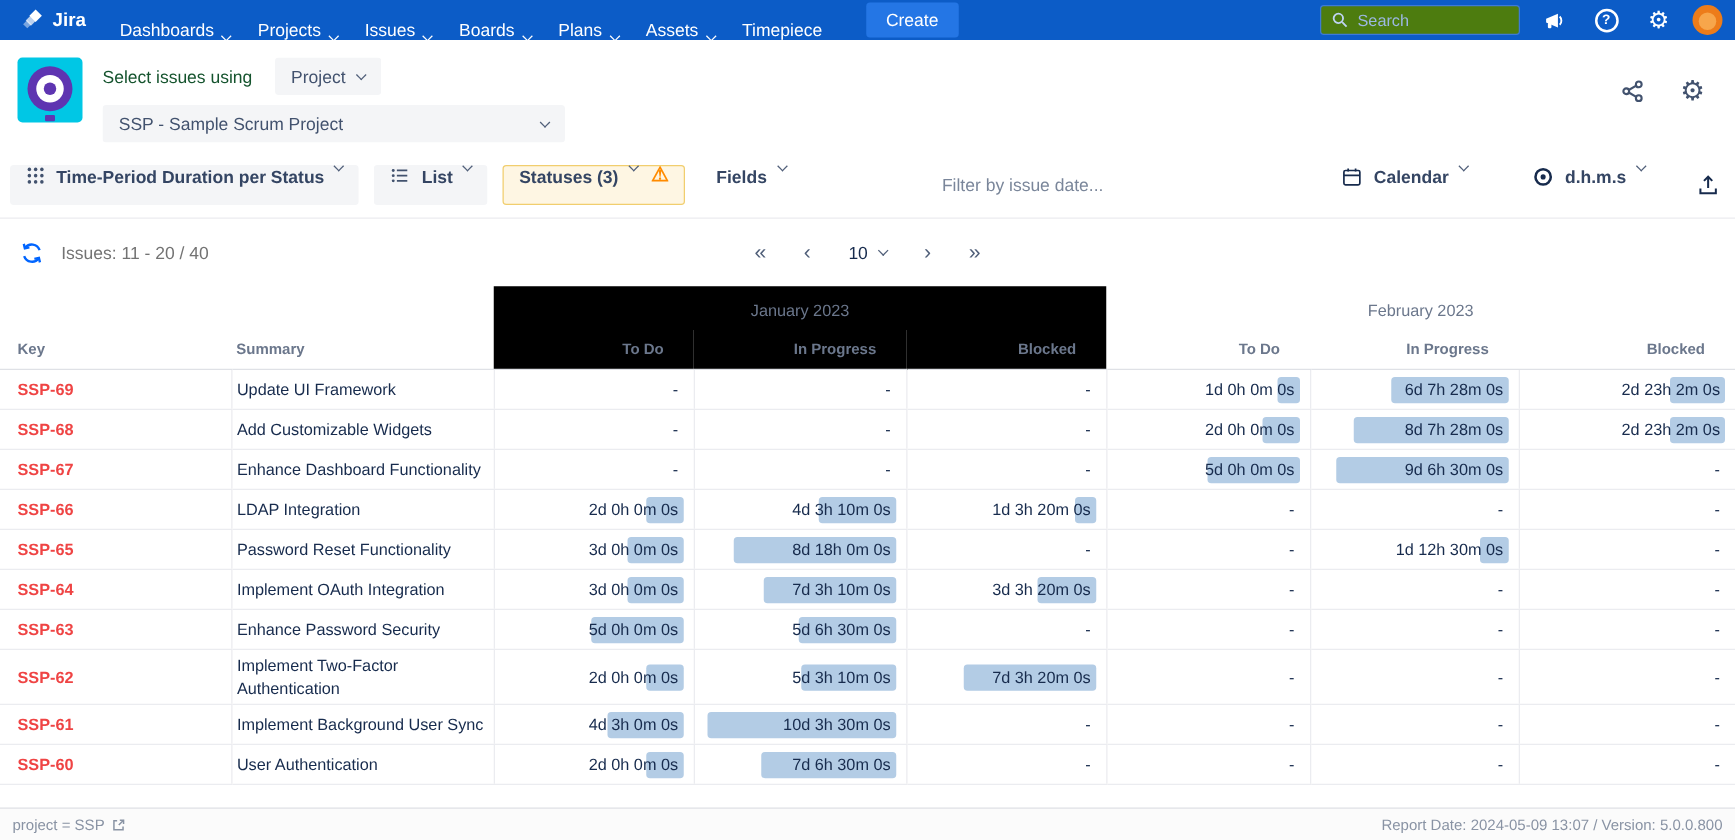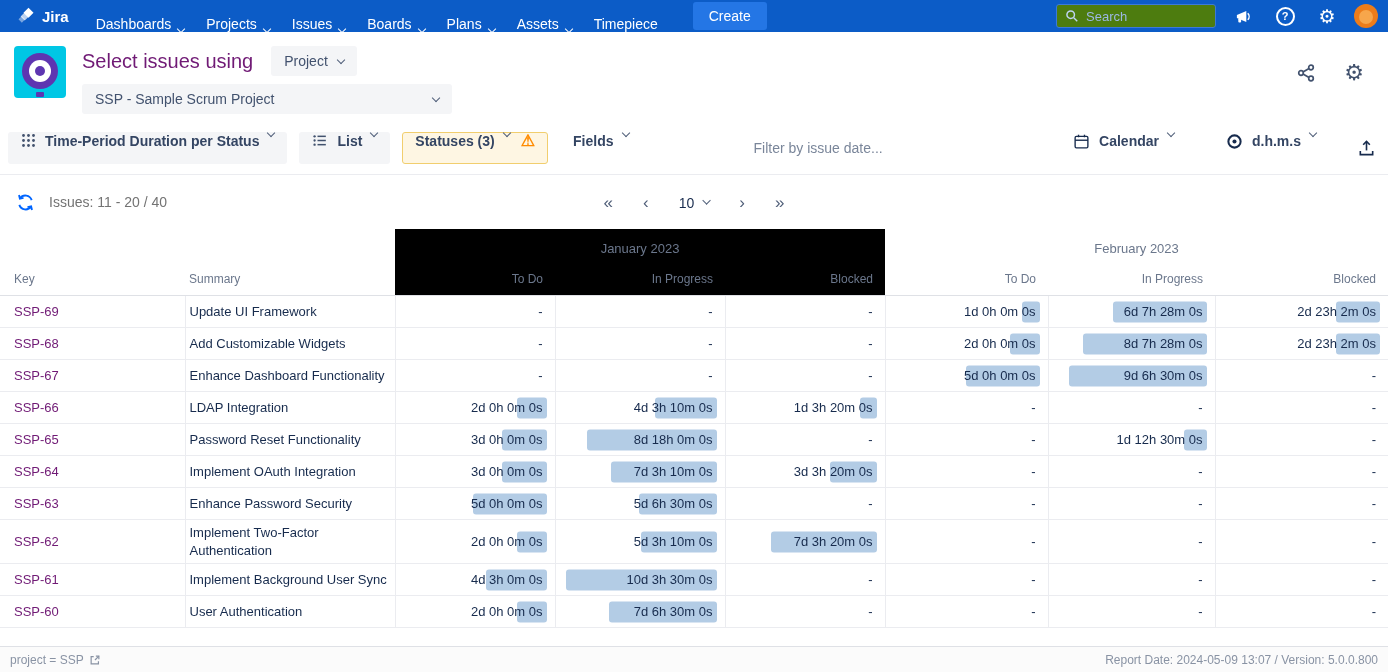--- a/index.html
+++ b/index.html
@@ -29,21 +29,21 @@
 
   
   .app-header{display:flex;align-items:flex-start;padding:14px 14px 12px;gap:16px}
   .app-icon{width:52px;height:52px;border-radius:4px;background:#00C7E5;position:relative;flex-shrink:0}
   .app-icon .c1{position:absolute;left:8px;top:7px;width:36px;height:36px;border-radius:50%;background:#5E35B1}
   .app-icon .c2{position:absolute;left:15px;top:14px;width:22px;height:22px;border-radius:50%;background:#fff}
   .app-icon .c3{position:absolute;left:21px;top:20px;width:10px;height:10px;border-radius:50%;background:#5E35B1}
   .app-icon .stand{position:absolute;left:22px;bottom:1px;width:8px;height:5px;background:#5E35B1;border-radius:1px}
   .header-fields{display:flex;flex-direction:column;gap:8px}
   .hrow{display:flex;align-items:center;gap:18px}
-  .field-label{font-size:20px;color:#701a75}
+  .field-label{font-size:14px;color:#14532d}
   .chip{display:inline-flex;align-items:center;gap:10px;background:#F4F5F7;border-radius:3px;height:30px;
     padding:0 12px;font-size:14px;color:#42526E;cursor:pointer;border:1px solid transparent}
   .chip .chev{color:#505F79}
   .project-chip{min-width:370px;justify-content:space-between}
   .header-right{margin-left:auto;display:flex;align-items:center;gap:24px;padding-top:14px;padding-right:8px}
   .icon-btn{background:none;border:none;cursor:pointer;display:flex;align-items:center;justify-content:center;padding:2px}
 
   
   .toolbar{display:flex;align-items:center;padding:6px 10px 10px 8px;gap:12px;border-bottom:1px solid #EBECF0}
   .tchip{display:inline-flex;gap:9px;background:#F4F5F7;border-radius:3px;height:32px;
@@ -64,30 +64,30 @@
   .page-size{display:flex;align-items:center;gap:9px;font-size:14px;color:#172B4D;cursor:pointer}
   .page-size .chev{color:#505F79}
 
   
   table{border-collapse:collapse;table-layout:fixed;width:1388px}
   col.c-key{width:185px}col.c-sum{width:210px}
   col.c-p1{width:160px}col.c-p2{width:170px}col.c-p3{width:160px}
   col.c-p4{width:163px}col.c-p5{width:167px}col.c-p6{width:173px}
   .group-row th{font-size:13px;font-weight:400;color:#6B778C;text-align:center;padding:12px 0 8px}
   .jan-bg{background:#000000}
-  .cols-row th{font-size:12px;font-weight:400;color:#6B778C;text-align:right;padding:8px 12px 9px;
+  .cols-row th{font-size:12px;font-weight:700;color:#6B778C;text-align:right;padding:8px 24px 9px;
     border-bottom:1px solid #DFE1E6}
   .cols-row th.left{text-align:left}
   .cols-row th.key-h{padding-left:14px}
   .cols-row th.sum-h{padding-left:4px}
   tbody td{height:32px;font-size:13px;color:#172B4D;border-bottom:1px solid #EBECF0;border-left:1px solid #EBECF0;
     vertical-align:middle;padding:4px 12px}
   tbody td:first-child{border-left:none}
   td.key{padding-left:14px}
-  td.key a{color:#701a75;text-decoration:none;font-weight:400;cursor:pointer}
+  td.key a{color:#ef4444;text-decoration:none;font-weight:700;cursor:pointer}
   td.summary{padding-left:4px;padding-right:6px;line-height:1.35}
   td.dur{position:relative;text-align:right}
   td.dur .bar{position:absolute;right:8px;top:50%;transform:translateY(-50%);height:21px;border-radius:3px}
   td.dur .t{position:relative}
 
   
   .footer{margin-top:auto;height:26px;border-top:1px solid #DFE1E6;background:#FBFBFB;display:flex;
     align-items:center;justify-content:space-between;padding:0 10px;font-size:12px;color:#8993A4;flex-shrink:0}
   .footer-left{display:flex;align-items:center;gap:5px;cursor:pointer}
 </style>

